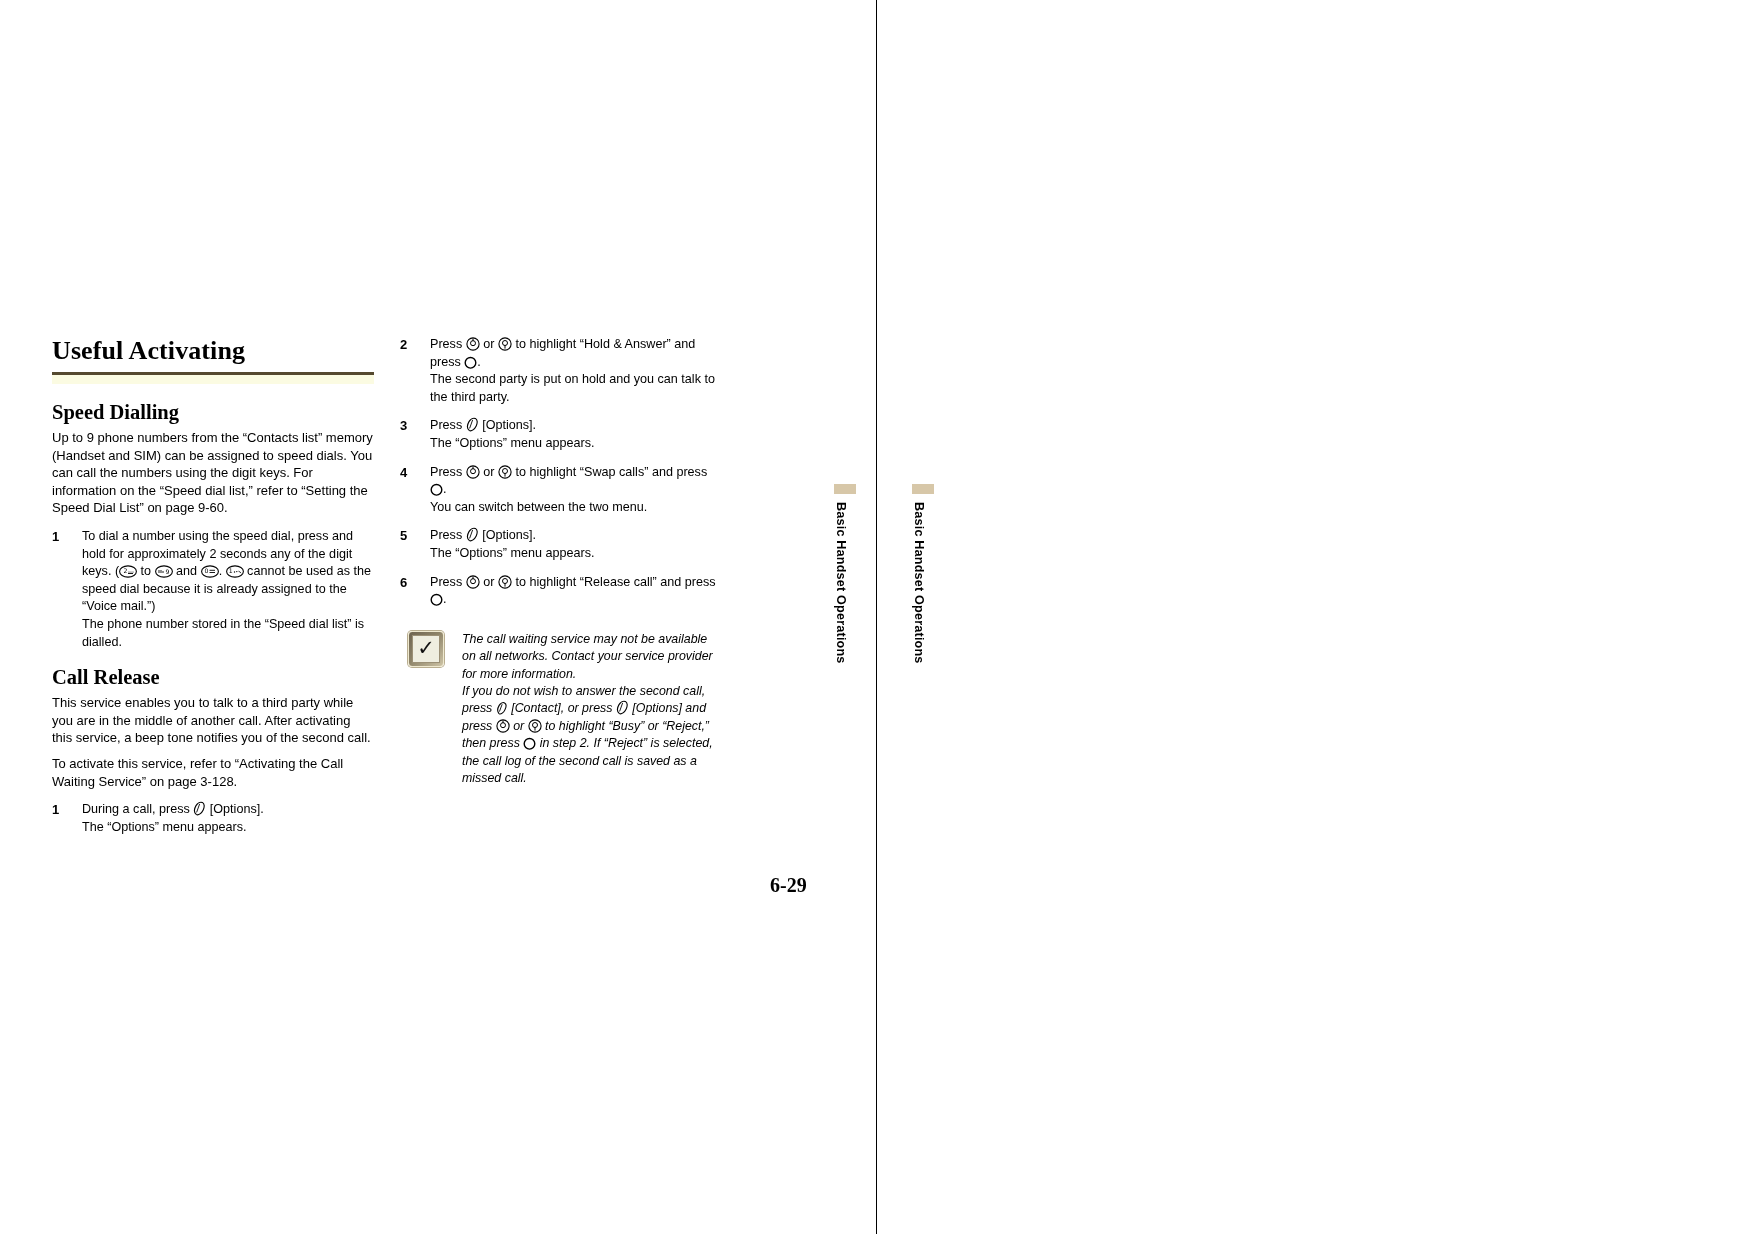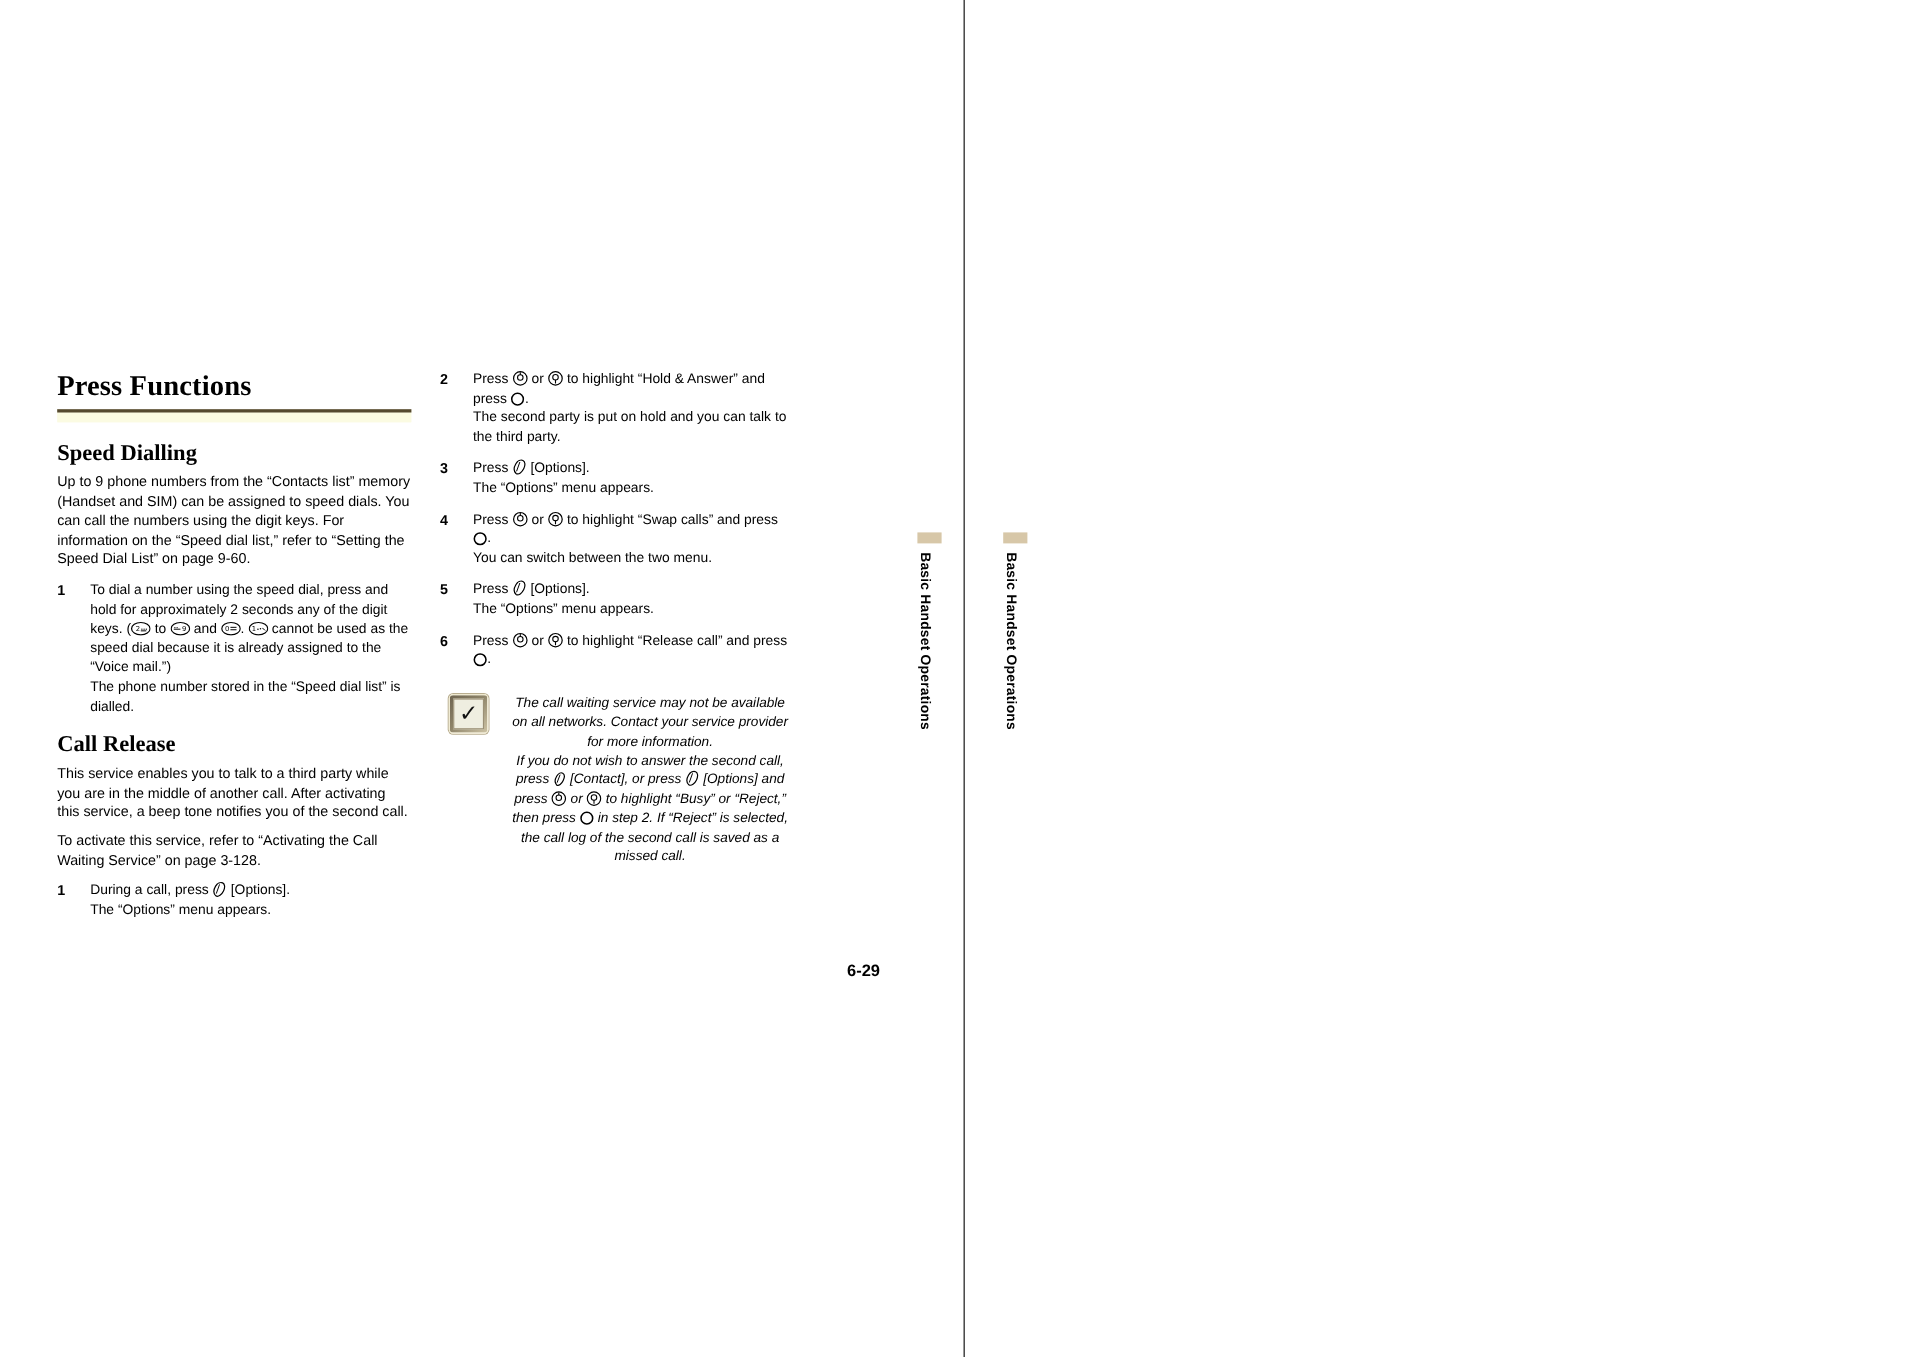--- a/index.html
+++ b/index.html
@@ -135,29 +135,28 @@
     line-height: 1;
     color: #111;
     font-family: "DejaVu Sans", sans-serif;
   }
   .note-text {
     flex: 1 1 auto;
     font-style: italic;
     font-size: 12.4px;
     line-height: 17.4px;
     padding-left: 4px;
-    text-align: center;
   }
 
   
   .pagenum {
     position: absolute;
     font-weight: bold;
-    font-size: 15px;
-    font-family: Liberation Sans, sans-serif;
+    font-size: 20px;
+    font-family: Liberation Serif, serif;
   }
   .pagenum-left  { left: 770px; top: 874px; }
 
   
   .sidetab {
     position: absolute;
     width: 22px;
   }
   .sidetab .cap {
     width: 22px;
@@ -198,21 +197,21 @@
   </div>
   <div class="sidetab sidetab-right">
     <div class="cap"></div>
     <div class="label">Basic Handset Operations</div>
   </div>
 
   <div class="page page-left">
 
     <div class="col col-l1">
 
-      <h1 class="chapter-title">Press Functions</h1>
+      <h1 class="chapter-title">Useful Activating</h1>
       <div class="title-rule"></div>
 
       <h2 class="sect first">Speed Dialling</h2>
       <p class="body">Up to 9 phone numbers from the “Contacts list” memory (Handset and SIM) can be assigned to speed dials. You can call the numbers using the digit keys. For information on the “Speed dial list,” refer to “Setting the Speed Dial List” on page 9-60.</p>
 
       <div class="step">
         <div class="step-num">1</div>
         <div class="step-body">
           <span>To dial a number using the speed dial, press and hold for approximately 2 seconds any of the digit keys. (</span><span class="key"><svg width="18" height="13" viewBox="0 0 18 13">
                 <ellipse cx="9" cy="6.5" rx="8.4" ry="5.6" fill="none" stroke="#000" stroke-width="1.1"></ellipse>

